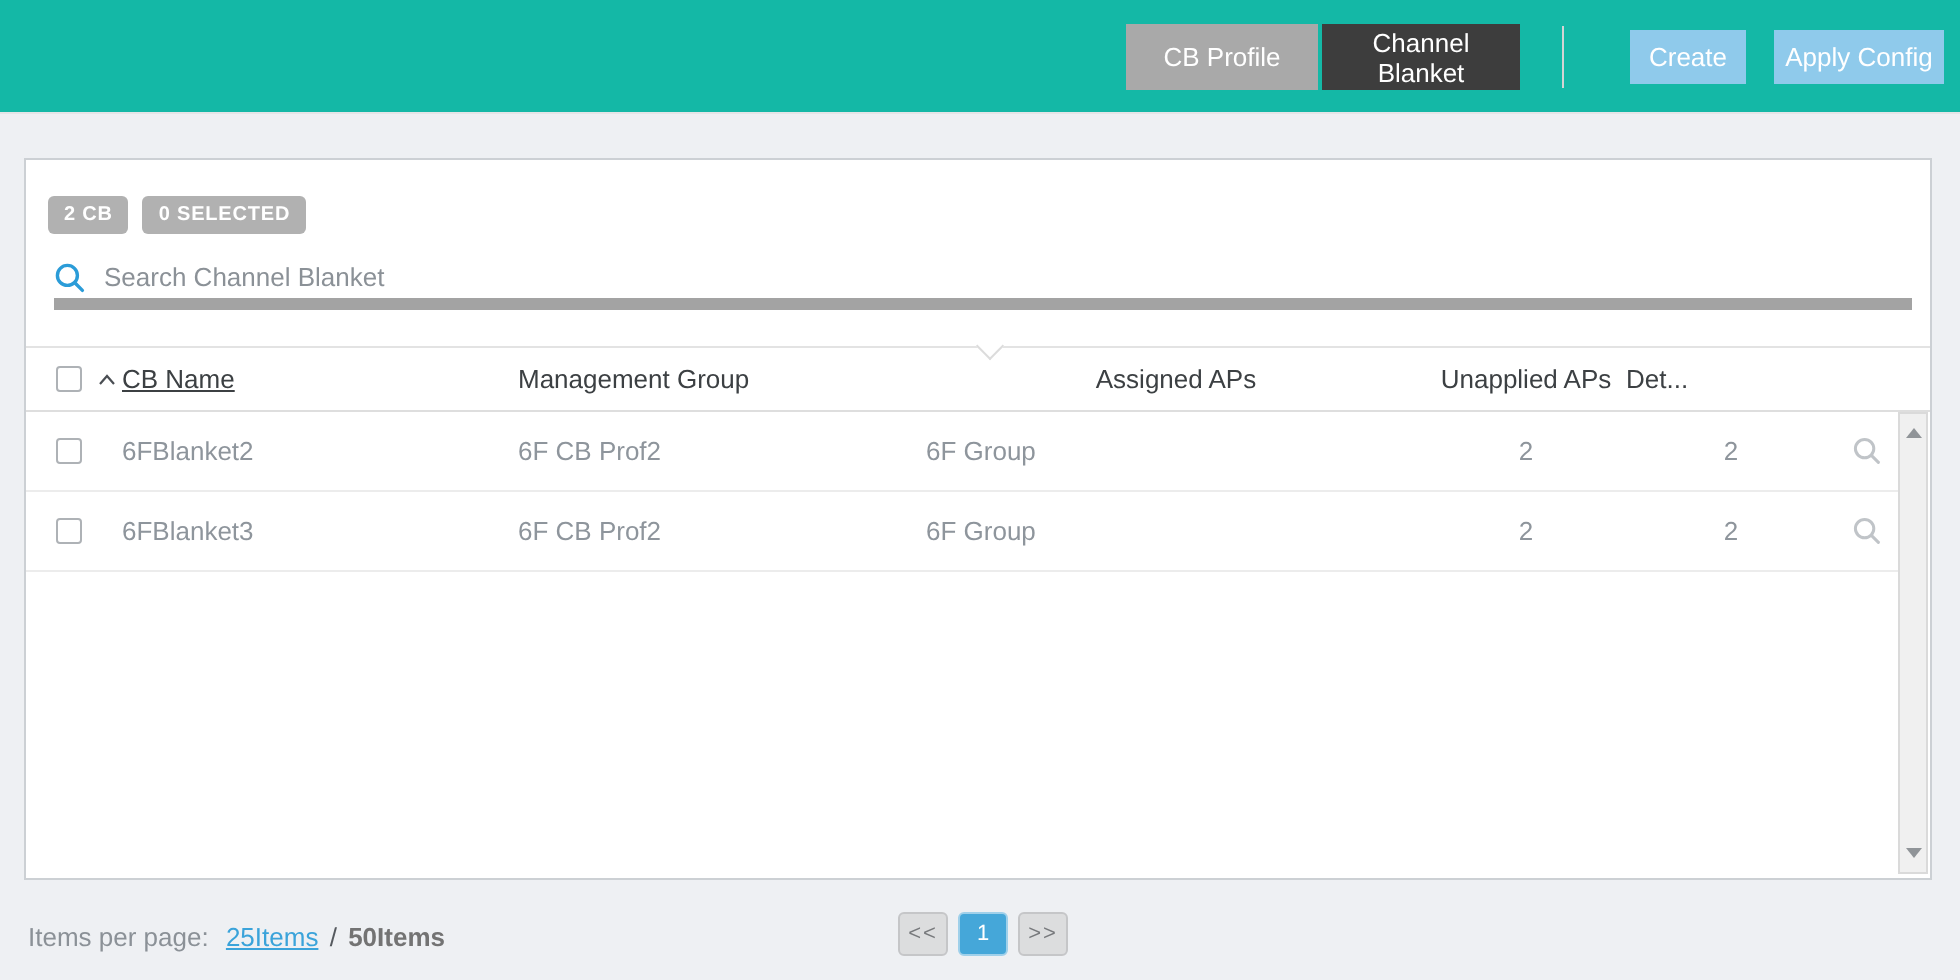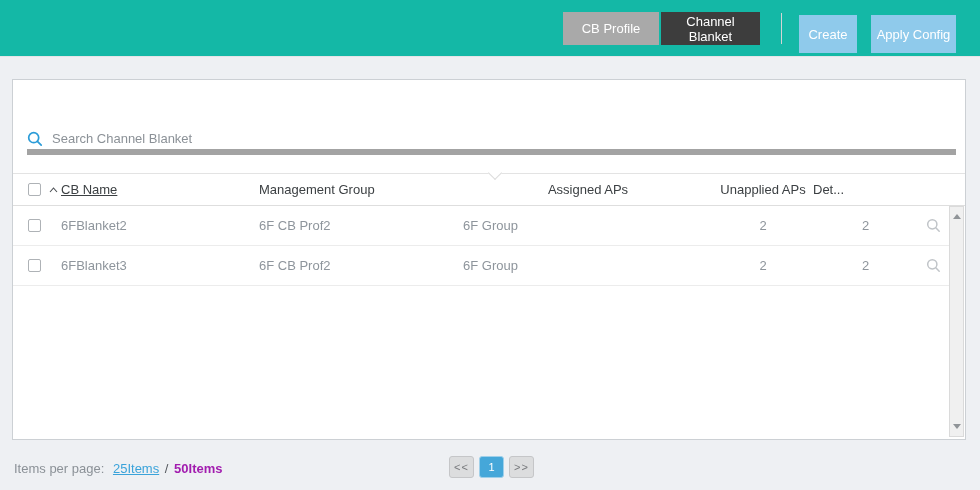--- a/index.html
+++ b/index.html
@@ -22,23 +22,23 @@
     border:none; color:#fff; font-size:13px; line-height:15px;
     font-family:inherit; display:flex; align-items:center; justify-content:center;
     text-align:center; cursor:pointer;
   }
   .toggle-btn.inactive { left:563px; width:96px; background:#a9a9a9; }
   .toggle-btn.active   { left:661px; width:99px; background:#3d3d3d; padding:11px 14px; }
   .topbar-divider {
     position:absolute; left:781px; top:13px; width:1px; height:31px; background:#d4d4d4;
   }
   .blue-btn {
-    position:absolute; top:15px; height:38px;
+    position:absolute; top:15px; height:27px;
     background:#8fcaeb; border:none; border-radius:0;
-    color:#fff; font-size:13px; font-family:inherit; cursor:pointer;
+    color:#fff; font-size:13px; font-family:inherit; cursor:pointer;margin-left:16px;
   }
   .blue-btn.create { left:799px; width:58px; }
   .blue-btn.apply  { left:871px; width:85px; }
 
   
   .panel {
     position:absolute; left:12px; top:79px; width:954px; height:361px;
     background:#fff; border:1px solid #ccd0d4;
   }
   .badges { position:absolute; left:11px; top:18px; display:flex; gap:7px; }
@@ -96,21 +96,21 @@
   .sb-arrow { position:absolute; left:3px; width:0; height:0; cursor:pointer; }
   .sb-up   { top:7px;    border-left:4px solid transparent; border-right:4px solid transparent; border-bottom:5px solid #909498; }
   .sb-down { bottom:7px; border-left:4px solid transparent; border-right:4px solid transparent; border-top:5px solid #909498; }
 
   
   .footer-left {
     position:absolute; left:14px; top:461px; font-size:13px; color:#8b9197;
   }
   .footer-left .link { color:#3aa3da; text-decoration:underline; cursor:pointer; margin-left:5px; }
   .footer-left .sep { color:#55595e; margin:0 2px; }
-  .footer-left .total { color:#a21caf; font-weight:bold; }
+  .footer-left .total { color:#737373; font-weight:bold; }
   .pagination { position:absolute; left:449px; top:456px; display:flex; gap:5px; }
   .page-btn {
     min-width:25px; height:22px; border-radius:3px; font-size:11px;
     font-family:inherit; display:flex; align-items:center; justify-content:center;
     cursor:pointer; letter-spacing:1px;
   }
   .page-btn.gray { background:#dcddde; border:1px solid #c5c6c8; color:#77797c; }
   .page-btn.blue { background:#45a7d9; border:1px solid #9fd0ea; color:#fff; letter-spacing:0; }
 </style>
 </head>
@@ -123,20 +123,24 @@
   <button class="toggle-btn active">
     <span>Channel Blanket</span>
   </button>
   <div class="topbar-divider"></div>
   <button class="blue-btn create">Create</button>
   <button class="blue-btn apply">Apply Config</button>
 </div>
 
 <div class="panel">
 
+  <div class="badges">
+    <span class="badge">2 CB</span>
+    <span class="badge">0 SELECTED</span>
+  </div>
 
   <div class="search-row">
     <svg width="16" height="16" viewBox="0 0 16 16">
       <circle cx="6.7" cy="6.7" r="5" fill="none" stroke="#2b9cd8" stroke-width="1.7"></circle>
       <line x1="10.4" y1="10.4" x2="14.2" y2="14.2" stroke="#2b9cd8" stroke-width="1.7" stroke-linecap="round"></line>
     </svg>
     <input class="search-input" type="text" placeholder="Search Channel Blanket" style="">
   </div>
   <div class="notch"></div>
 

